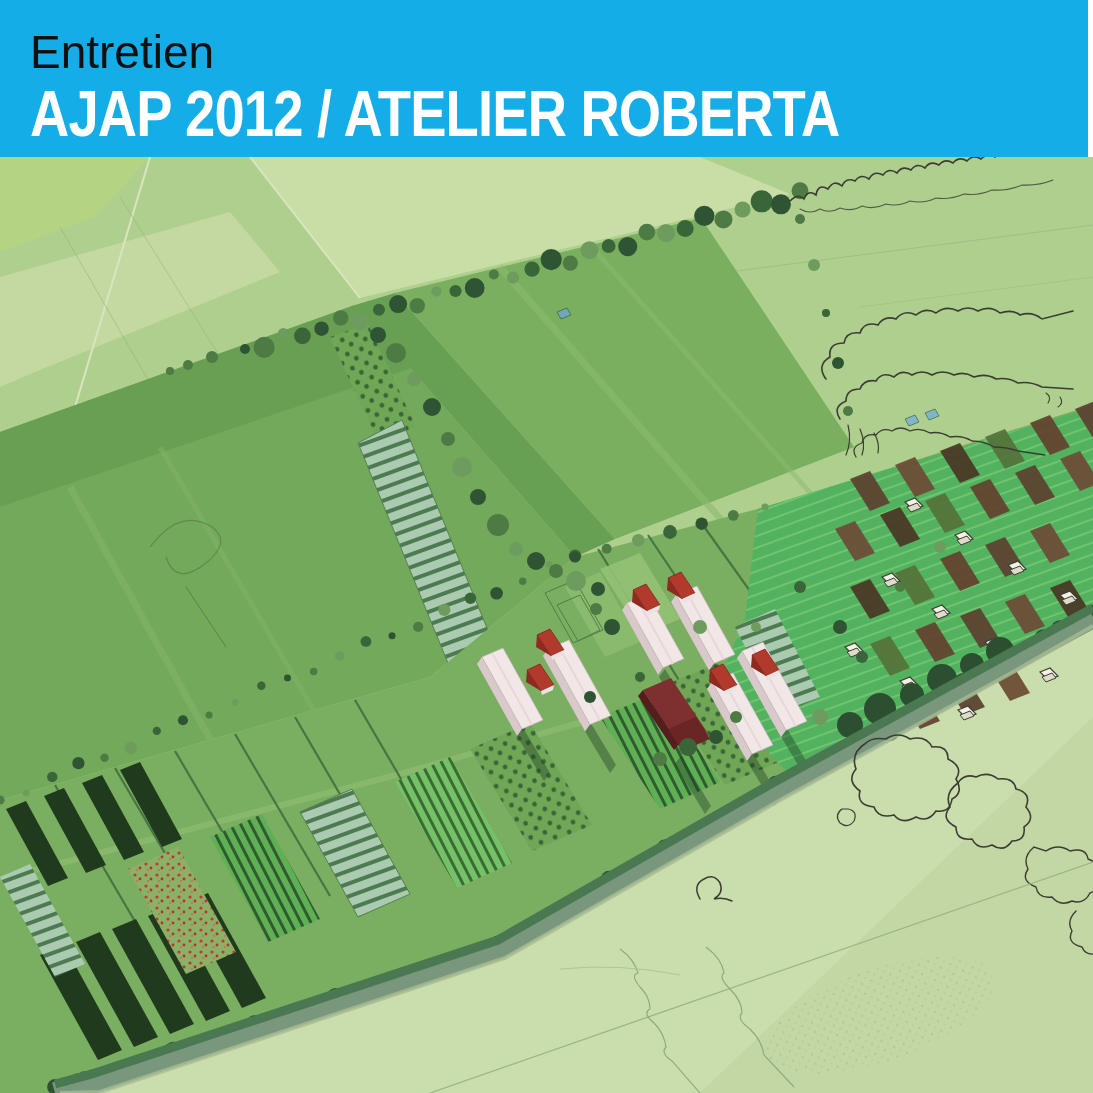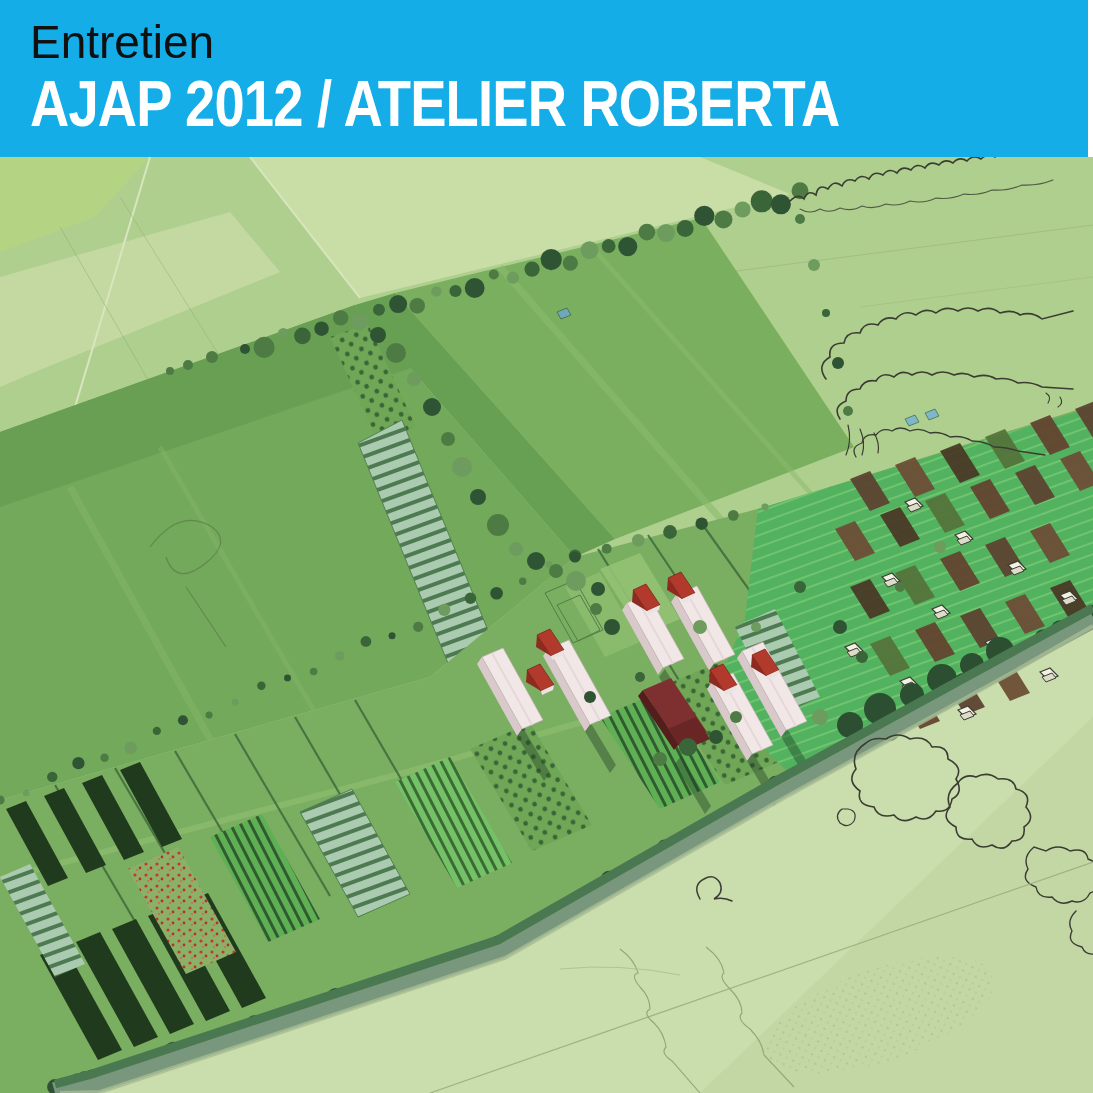--- a/index.html
+++ b/index.html
@@ -2,21 +2,21 @@
 <html lang="fr" style="--banner-blue: #14ADE7; --kicker-text: #101010; --title-text: #FFFFFF; --field-light: #AFCF8E; --field-pale: #C8DCA6; --field-medium: #74AA5B; --field-bright: #52B25F; --crop-rows-dark: #203A1D; --escarpment-green: #4A7850; --sketch-pale-green: #CADDAC; --roof-red: #B23A2C; --barn-maroon: #7E3030; --building-white: #F2E7E7; --allotment-brown: #5C4330; --pen-ink: #3B3D33;"><head>
 <meta charset="utf-8">
 <style>
   :root{
     --banner-blue:#14ADE7; --kicker-text:#101010; --title-text:#FFFFFF;
   }
   html,body{margin:0;padding:0;background:#fff;}
   .card{position:relative;width:1093px;height:1093px;overflow:hidden;background:#fff;
         font-family:"Liberation Sans", sans-serif;}
   .banner{position:relative;width:1093px;height:157px;background:var(--banner-blue);box-sizing:border-box;
-          padding:18px 0 0 30px;}
+          padding:28px 0 0 30px;}
   .banner .white-sliver{position:absolute;right:0;top:0;width:5px;height:157px;background:#fff;}
   .kicker{font-size:46px;line-height:1.05;font-weight:400;color:var(--kicker-text);letter-spacing:0;}
   .title{margin-top:6px;font-size:64px;line-height:1.0;font-weight:700;color:var(--title-text);
          letter-spacing:-1px;transform:scaleX(.85);transform-origin:left center;white-space:nowrap;}
   .illus{position:relative;width:1093px;height:936px;}
   svg{display:block;}
 </style>
 </head>
 <body>
 

